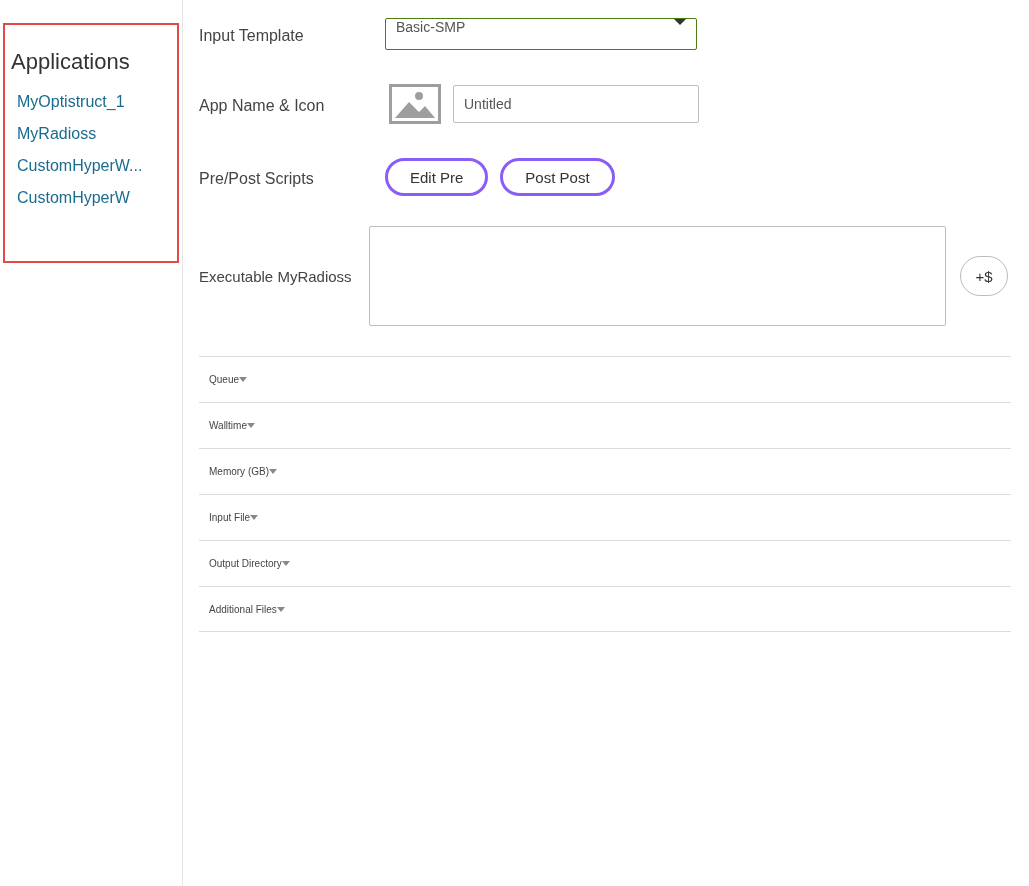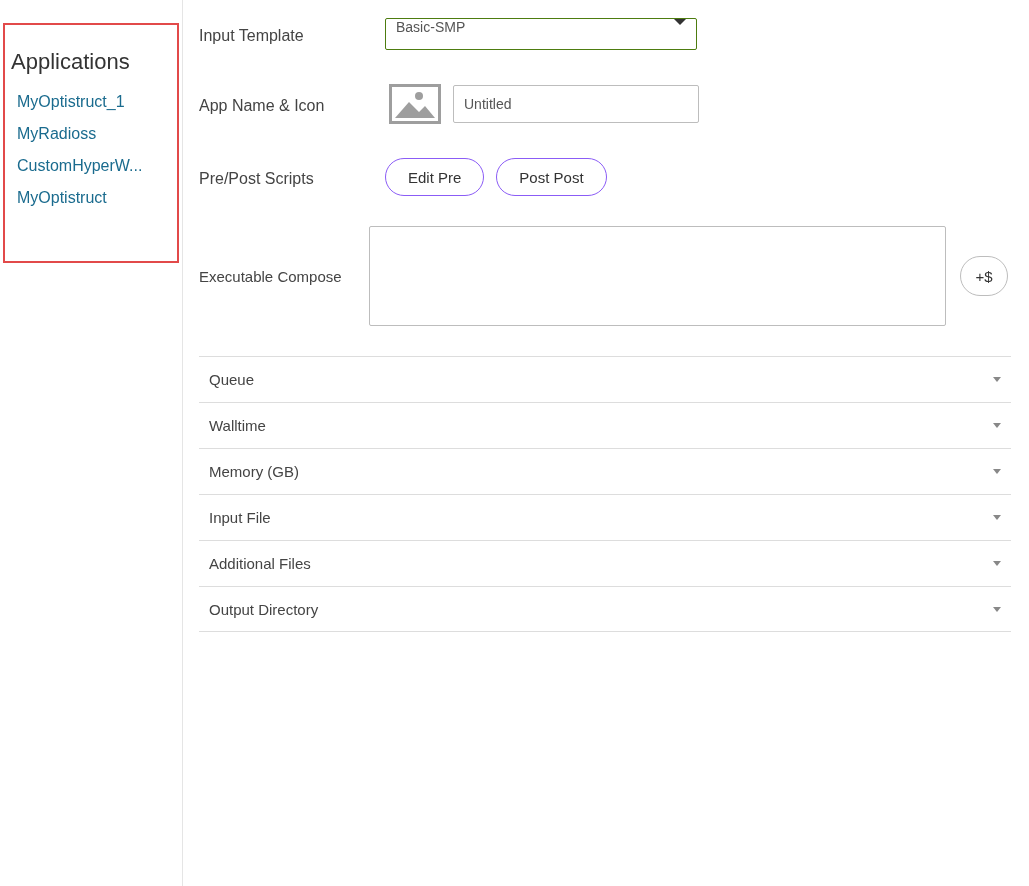--- a/index.html
+++ b/index.html
@@ -85,21 +85,21 @@
     border: 1px solid #bdbdbd;
     border-radius: 2px;
     height: 38px;
     width: 246px;
     padding: 0 10px;
     font-size: 14px;
     color: #555;
   }
   .text-input.wide { width: 312px; }
   .pill-btn {
-    border: 1px solid #8b5cf6;
+    border: 3px solid #8b5cf6;
     background: #fff;
     border-radius: 20px;
     height: 38px;
     padding: 0 22px;
     font-size: 15px;
     color: #333;
     cursor: pointer;
   }
   .scripts-group { display:flex; gap:12px; }
   .exec-row { display:flex; align-items:center; gap:14px; }
@@ -126,27 +126,27 @@
     cursor:pointer;
     color:#333;
   }
   .accordion {
     margin-top: 26px;
     width: 812px;
   }
   .acc-item {
     border-top: 1px solid #ddd;
     display:flex;
-    justify-content:space-between;
+    justify-content:flex-start;
     align-items:center;
     height: 46px;
     padding: 0 10px;
     cursor:pointer;
     color:#444;
-    font-size:15px;
+    font-size:10px;
   }
   .acc-item:last-child { border-bottom: 1px solid #ddd; }
   .acc-chev {
     width: 0; height: 0;
     border-left: 4px solid transparent;
     border-right: 4px solid transparent;
     border-top: 5px solid #888;
   }
   input::placeholder { color:#9e9e9e; }
 </style>
@@ -154,21 +154,21 @@
 <body>
 
 <div class="layout">
 
   <div class="sidebar">
     <div class="sidebar-box">
       <div class="sidebar-title">Applications</div>
       <div class="app-item">MyOptistruct_1</div>
       <div class="app-item">MyRadioss</div>
       <div class="app-item">CustomHyperW...</div>
-      <div class="app-item">MyOptistruct</div>
+      <div class="app-item">CustomHyperW</div>
     </div>
   </div>
 
   <div class="main">
 
     <div class="form-row">
       <div class="form-label">Input Template</div>
       <div class="select">
         <span>Basic-SMP</span>
         <span class="chev-down"></span>
@@ -194,21 +194,21 @@
 
     <div class="form-row">
       <div class="form-label">Pre/Post Scripts</div>
       <div class="scripts-group">
         <button class="pill-btn">Edit Pre</button>
         <button class="pill-btn">Post Post</button>
       </div>
     </div>
 
     <div class="form-row tall" style="align-items:center;">
-      <div class="exec-label">Executable Compose</div>
+      <div class="exec-label">Executable MyRadioss</div>
       <div class="exec-row">
         <textarea class="textarea" style=""></textarea>
         <div class="var-btn">+$</div>
       </div>
     </div>
 
     <div class="accordion">
       <div class="acc-item">
         <span>Queue</span>
         <span class="acc-chev"></span>
@@ -219,23 +219,23 @@
       </div>
       <div class="acc-item">
         <span>Memory (GB)</span>
         <span class="acc-chev"></span>
       </div>
       <div class="acc-item">
         <span>Input File</span>
         <span class="acc-chev"></span>
       </div>
       <div class="acc-item">
+        <span>Output Directory</span>
+        <span class="acc-chev"></span>
+      </div>
+      <div class="acc-item">
         <span>Additional Files</span>
-        <span class="acc-chev"></span>
-      </div>
-      <div class="acc-item">
-        <span>Output Directory</span>
         <span class="acc-chev"></span>
       </div>
     </div>
 
   </div>
 </div>
 
 </body></html>

